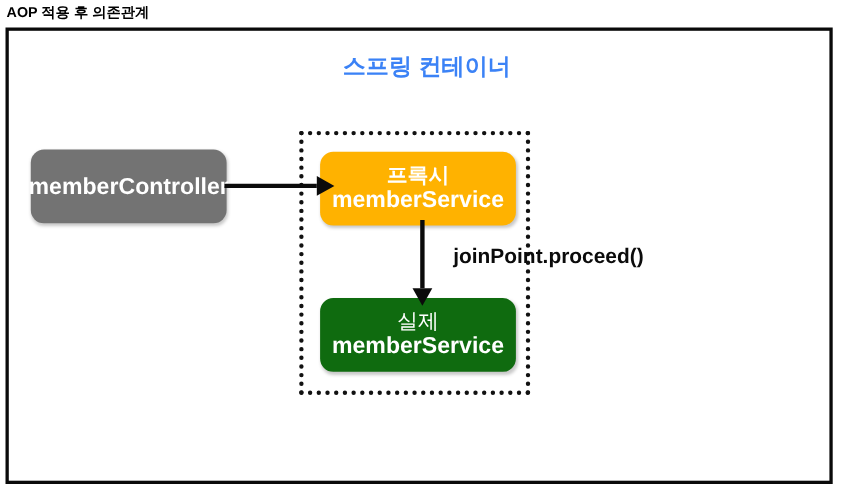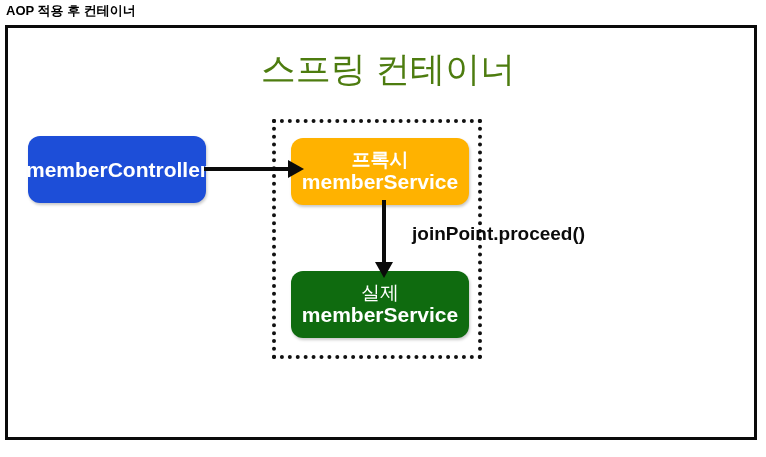--- a/index.html
+++ b/index.html
@@ -39,23 +39,23 @@
     background: #ffffff;
   }
 
   
   #container-title {
     position: absolute;
     left: 180px;
     top: 18px;
     width: 400px;
     text-align: center;
-    font-size: 35px;
-    font-weight: normal;
-    color: #4d7c0f;
+    font-size: 21px;
+    font-weight: bold;
+    color: #3b82f6;
     white-space: nowrap;
   }
 
   
   #proxy-scope {
     position: absolute;
     left: 264px;
     top: 91px;
     width: 210px;
     height: 240px;
@@ -81,21 +81,21 @@
   .node .ln {
     display: block;
     white-space: nowrap;
   }
 
   #node-controller {
     left: 20px;
     top: 108px;
     width: 178px;
     height: 67px;
-    background: #1d4ed8;
+    background: #737373;
   }
   #node-controller .ln {
     font-size: 21px;
     font-weight: bold;
   }
 
   #node-proxy {
     left: 283px;
     top: 110px;
     width: 178px;
@@ -131,21 +131,21 @@
     top: 195px;
     font-size: 19px;
     font-weight: bold;
     color: #0b0b0b;
     white-space: nowrap;
   }
 </style>
 </head>
 <body>
 
-<div id="caption">AOP 적용 후 컨테이너</div>
+<div id="caption">AOP 적용 후 의존관계</div>
 
 <div id="diagram-frame">
 
   <div id="container-title">스프링 컨테이너</div>
 
   <div id="proxy-scope"></div>
 
   <div class="node" id="node-controller">
     <span class="ln">memberController</span>
   </div>

